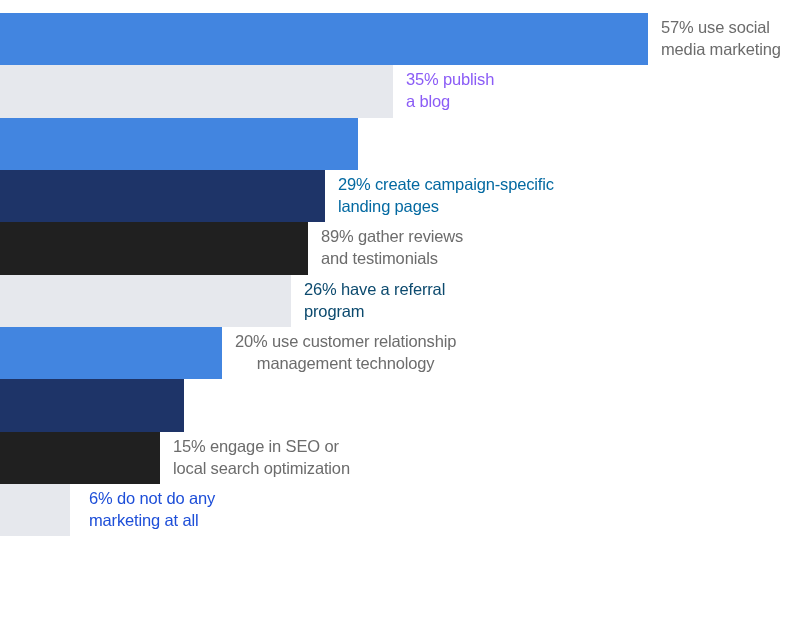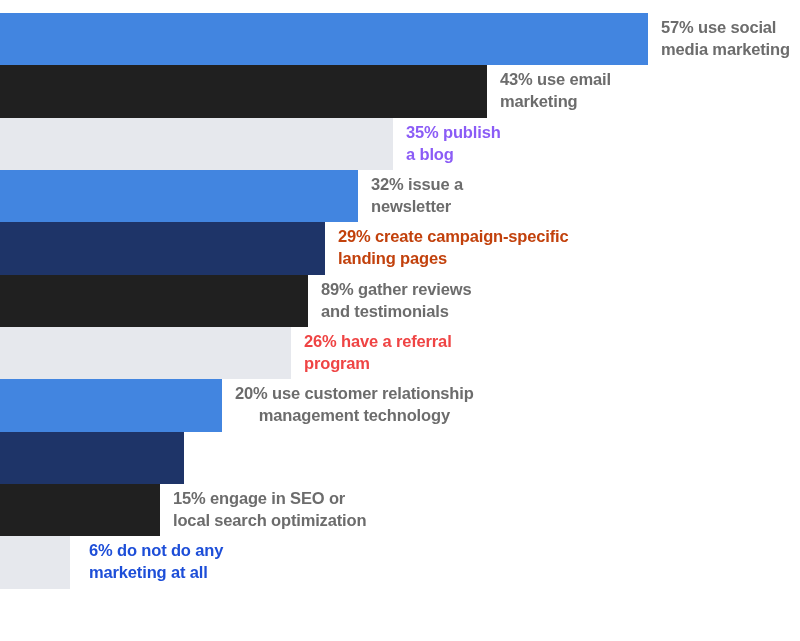--- a/index.html
+++ b/index.html
@@ -21,21 +21,20 @@
     height: 641px;
     background: #ffffff;
   }
 
   .plot-area {
     position: absolute;
     left: 0;
     top: 13px;
     width: 728px;
     height: 628px;
-    font-weight: bold;
   }
 
   .bar-row {
     position: relative;
     width: 800px;
     height: 52.33px;
   }
 
   .bar {
     position: absolute;
@@ -63,53 +62,46 @@
 <div id="chart-root">
   <div class="plot-area">
 
     <div class="bar-row">
       <div class="bar" style="width: 648px; background: rgb(66, 133, 224);"></div>
       <div class="bar-label" style="left: 661px; color: rgb(108, 108, 108);">57% use social
 media marketing</div>
     </div>
 
 
-    <div class="bar-row">
-      <div class="bar" style="width: 487px; background: rgb(32, 32, 32);"></div>
-      <div class="bar-label" style="left: 500px; color: rgb(108, 108, 108);">43% use email
-marketing</div>
-    </div>
 
     <div class="bar-row">
       <div class="bar" style="width: 393px; background: rgb(230, 232, 237);"></div>
       <div class="bar-label" style="left: 406px; color: #8b5cf6;">35% publish
 a blog</div>
     </div>
 
     <div class="bar-row">
       <div class="bar" style="width: 358px; background: rgb(66, 133, 224);"></div>
-      <div class="bar-label" style="left: 371px; color: rgb(108, 108, 108);">32% issue a
-newsletter</div>
     </div>
 
     <div class="bar-row">
       <div class="bar" style="width: 325px; background: rgb(30, 52, 104);"></div>
-      <div class="bar-label" style="left: 338px; color: #c2410c;">29% create campaign-specific
+      <div class="bar-label" style="left: 338px; color: #0369a1;">29% create campaign-specific
 landing pages</div>
     </div>
 
     <div class="bar-row">
       <div class="bar" style="width: 308px; background: rgb(32, 32, 32);"></div>
       <div class="bar-label" style="left: 321px; color: rgb(108, 108, 108);">89% gather reviews
 and testimonials</div>
     </div>
 
     <div class="bar-row">
       <div class="bar" style="width: 291px; background: rgb(230, 232, 237);"></div>
-      <div class="bar-label" style="left: 304px; color: #ef4444;">26% have a referral
+      <div class="bar-label" style="left: 304px; color: #0c4a6e;">26% have a referral
 program</div>
     </div>
 
     <div class="bar-row">
       <div class="bar" style="width: 222px; background: rgb(66, 133, 224);"></div>
       <div class="bar-label" style="left: 235px; color: rgb(108, 108, 108); text-align: center;">20% use customer relationship
 management technology</div>
     </div>
 
     <div class="bar-row">

